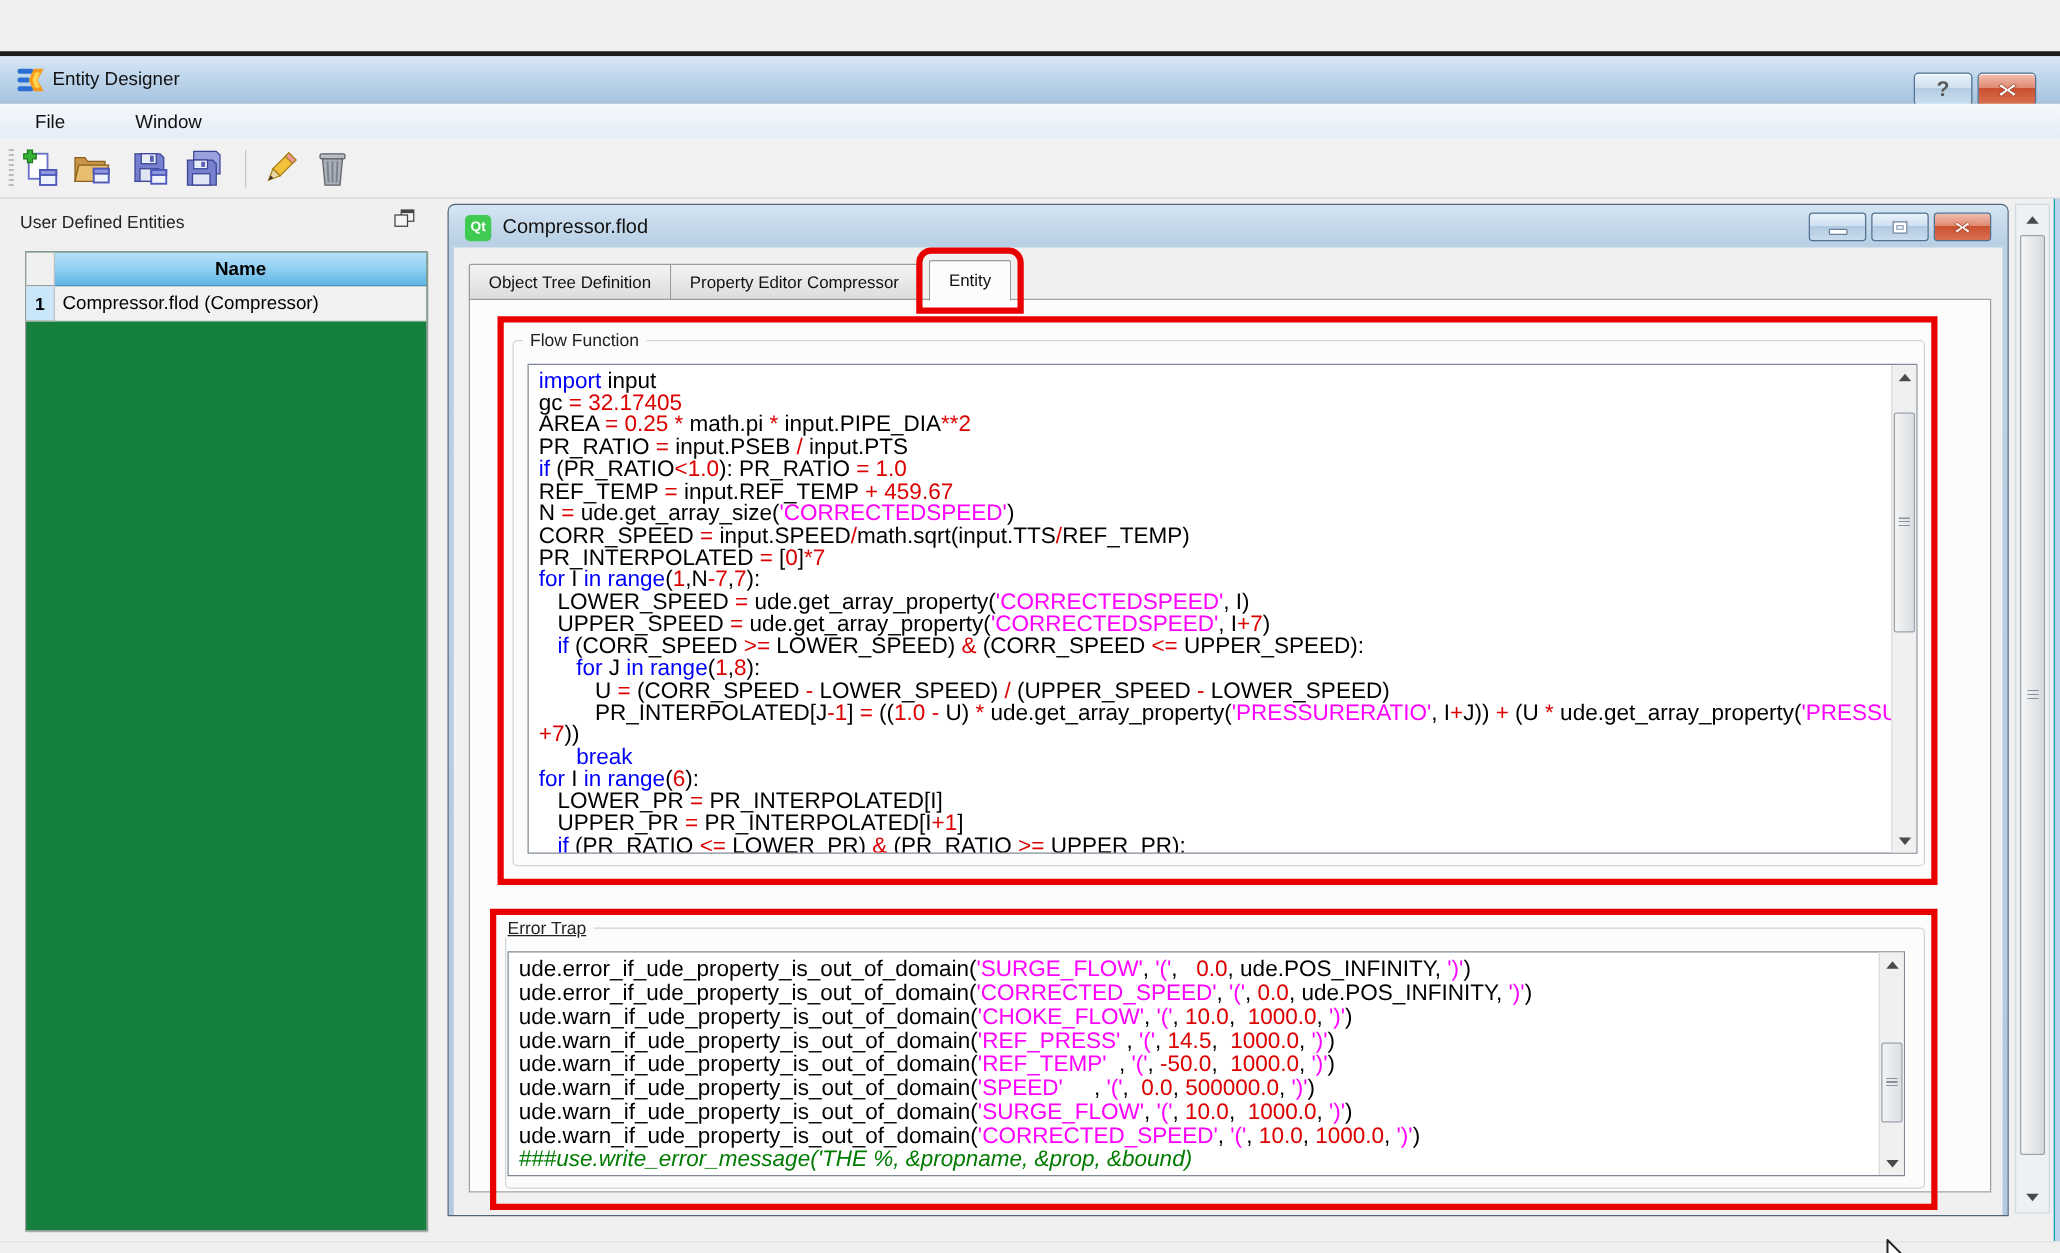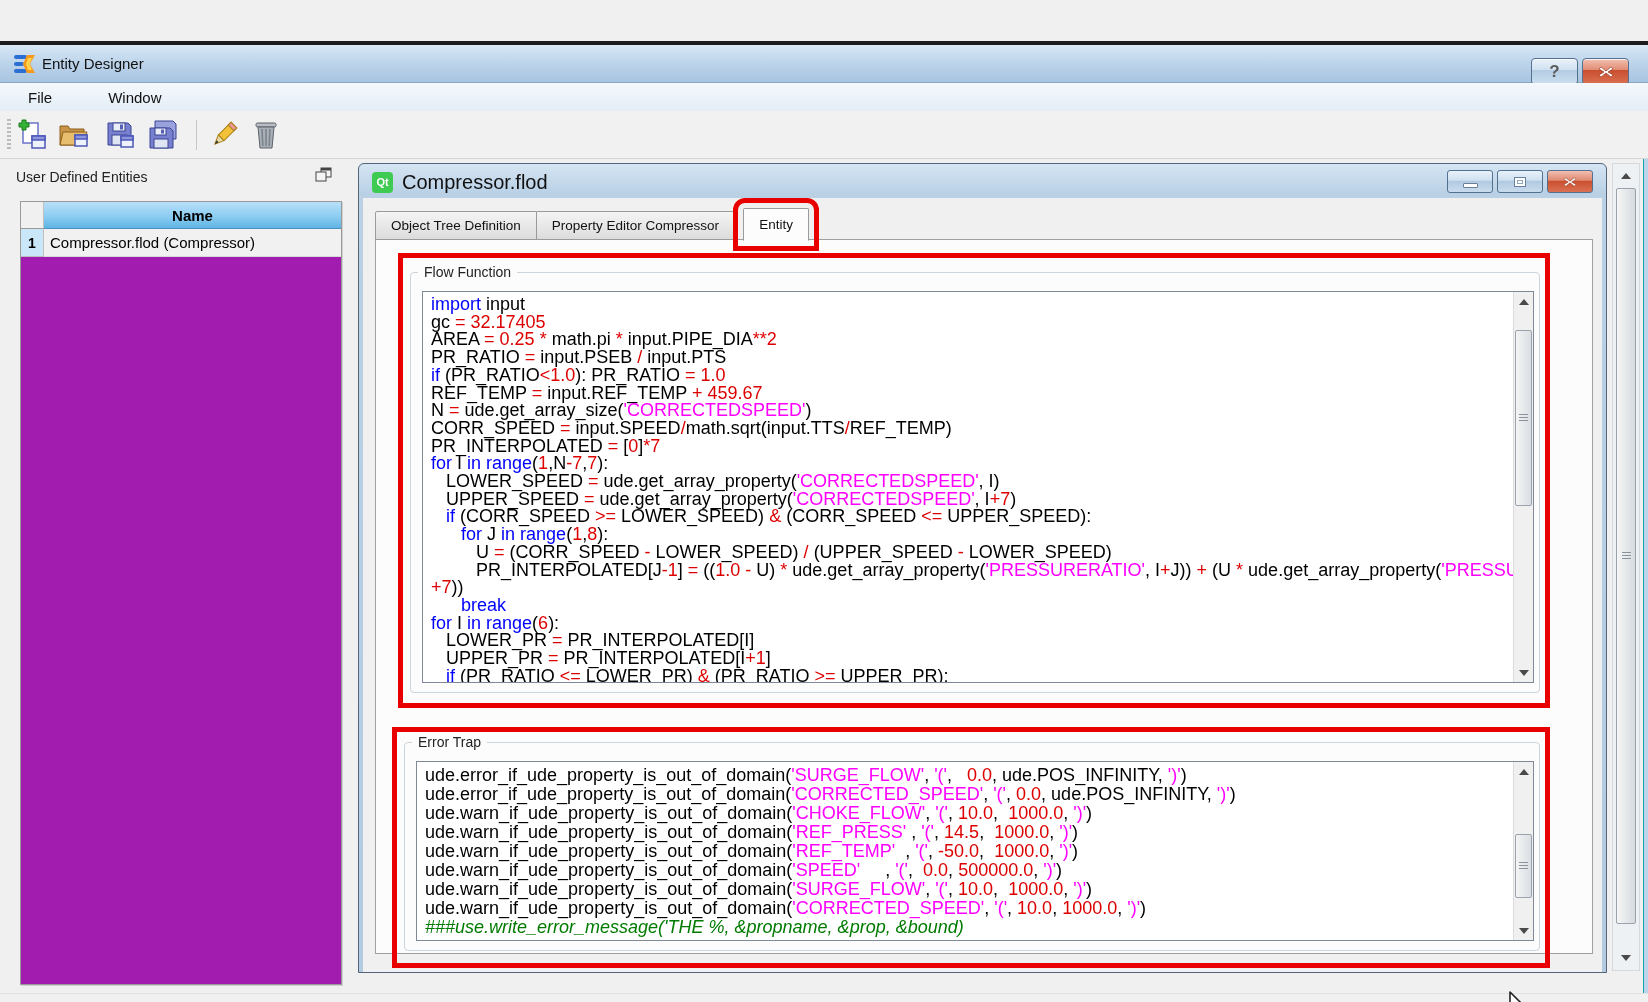--- a/index.html
+++ b/index.html
@@ -30,39 +30,39 @@
   #toolbar{left:0;top:70px;width:1648px;height:48px;background:#f1f1f1;border-bottom:1px solid #d6d6d6;}
   #toolbar-grip{left:7px;top:78px;width:4px;height:32px;
     background:repeating-linear-gradient(#bbb 0 2px,#f1f1f1 2px 4px);}
   .tbtn{position:absolute;top:76px;width:36px;height:36px;display:flex;align-items:center;justify-content:center;}
   .tsep{left:196px;top:79px;width:1px;height:30px;background:#c8c8c8;}
   
   #dock-header{left:8px;top:122px;width:340px;height:28px;display:flex;align-items:center;
     font-size:14px;color:#222;}
   #dock-header span{margin-left:8px;}
   #dock-float{position:absolute;left:315px;top:126px;width:18px;height:16px;}
-  #dock-table{left:20px;top:160px;width:322px;height:784px;background:#a21caf;
+  #dock-table{left:20px;top:160px;width:322px;height:784px;background:#15803d;
     border:1px solid #9a9a9a;box-shadow:1px 1px 0 #d0d0d0;text-align:center;}
   #tbl-hdr{position:absolute;left:0;top:0;width:320px;height:27px;display:flex;}
   #tbl-hdr .corner{width:23px;height:27px;background:#f0f0f0;border-right:1px solid #c0c0c0;border-bottom:1px solid #9a9a9a;}
   #tbl-hdr .name{flex:1;background:linear-gradient(#b8e0f8,var(--hdrblue) 55%,#5fb4e4);
     border-bottom:1px solid #4a94c4;display:flex;align-items:center;justify-content:center;
     font-weight:bold;font-size:15px;color:#000;}
   .tbl-row{position:absolute;left:0;top:27px;width:320px;height:28px;display:flex;background:#f1f1f1;}
   .tbl-row .num{width:23px;background:#c9e7f8;border-right:1px solid #c0c0c0;border-bottom:1px solid #bdbdbd;
     display:flex;align-items:center;justify-content:center;font-weight:bold;font-size:14px;}
   .tbl-row .val{flex:1;display:flex;align-items:center;padding-left:6px;font-size:15px;
     border-bottom:1px solid #d8d8d8;color:#000;}
   
   #child{left:358px;top:122px;width:1249px;height:810px;border:1px solid #54657a;border-radius:6px 6px 0 0;
     background:linear-gradient(#d5e5f3,#b9d0e5 30px,#b3cbe1);}
   #child-titlebar{position:absolute;left:4px;top:3px;right:4px;height:30px;display:flex;align-items:center;}
   #qt-icon{width:21px;height:21px;margin-left:9px;border-radius:4px;background:#3fca51;
     display:flex;align-items:center;justify-content:center;color:#fff;font-size:11px;font-weight:bold;}
-  #child-title{margin-left:9px;font-size:20px;color:#111;}
+  #child-title{margin-left:9px;font-size:16px;color:#111;}
   .childbtn{position:absolute;top:6px;width:46px;height:23px;border:1px solid #52708f;border-radius:3px;
     background:linear-gradient(#e9f2fa,#cfe0f0 45%,#b0c9e0 46%,#c9dcee);
     display:flex;align-items:center;justify-content:center;}
   .childbtn.red{background:linear-gradient(#f2beb0,#e08a72 45%,#c94f2f 46%,#d97152);}
   #min-btn{left:1088px;} #max-btn{left:1138px;} #child-close-btn{left:1188px;}
   .glyph-min{width:15px;height:5px;background:#fff;border:1px solid #6a809a;border-radius:1px;margin-top:8px;}
   .glyph-max{width:12px;height:10px;background:#fff;border:1px solid #6a809a;display:flex;align-items:center;justify-content:center;}
   .glyph-max i{display:block;width:6px;height:4px;border:1px solid #8ea4ba;}
   #child-content{position:absolute;left:4px;top:34px;right:4px;bottom:0;background:#f0f0f0;}
   
@@ -77,24 +77,24 @@
     border:1px solid #a0a0a0;}
   
   .redbox{position:absolute;border:5px solid var(--annotation);}
   #flow-redbox{left:398px;top:212px;width:1152px;height:455px;}
   #error-redbox{left:392px;top:686px;width:1158px;height:241px;}
   .groupbox{position:absolute;border:1px solid #ccd4dc;border-radius:4px;}
   #flow-group{left:410px;top:231px;width:1130px;height:421px;}
   #error-group{left:404px;top:701px;width:1136px;height:209px;}
   .grouplabel{position:absolute;background:#fcfcfc;padding:0 6px;font-size:14px;color:#222;z-index:2;}
   #flow-label{left:418px;top:223px;}
-  #error-label{left:412px;top:693px;}
+  #error-label{left:400px;top:693px;text-decoration:underline;}
   .textarea{position:absolute;background:#fff;border:1px solid #808a96;}
   #flow-text{left:422px;top:250px;width:1112px;height:392px;}
-  #error-text{left:416px;top:720px;width:1118px;height:180px;}
+  #error-text{left:406px;top:720px;width:1118px;height:180px;}
   .code{position:absolute;left:0;top:0;right:20px;bottom:0;overflow:hidden;
     white-space:pre;padding:4px 0 0 8px;font-size:18px;color:#000;}
   #flow-code{line-height:17.7px;}
   #error-code{line-height:19px;}
   .k{color:var(--kw);} .s{color:var(--str);} .n{color:var(--num);}
   .o{color:var(--op);} .c{color:var(--cm);font-style:italic;}
   
   .vsb{position:absolute;top:0;right:0;bottom:0;width:20px;background:#f0f0f0;border-left:1px solid #dcdcdc;}
   .vsb .up,.vsb .dn{position:absolute;left:1px;right:1px;height:17px;display:flex;align-items:center;justify-content:center;}
   .vsb .up{top:1px;} .vsb .dn{bottom:1px;}

